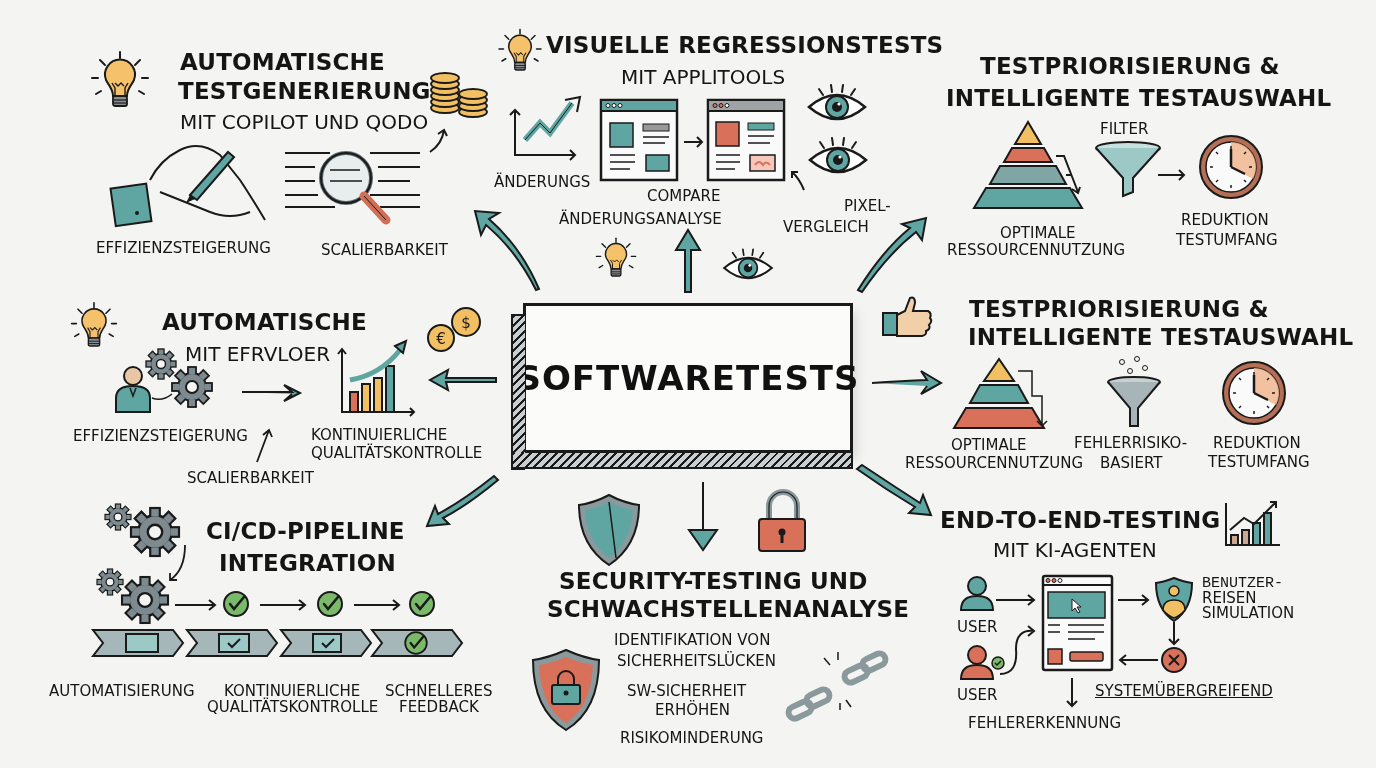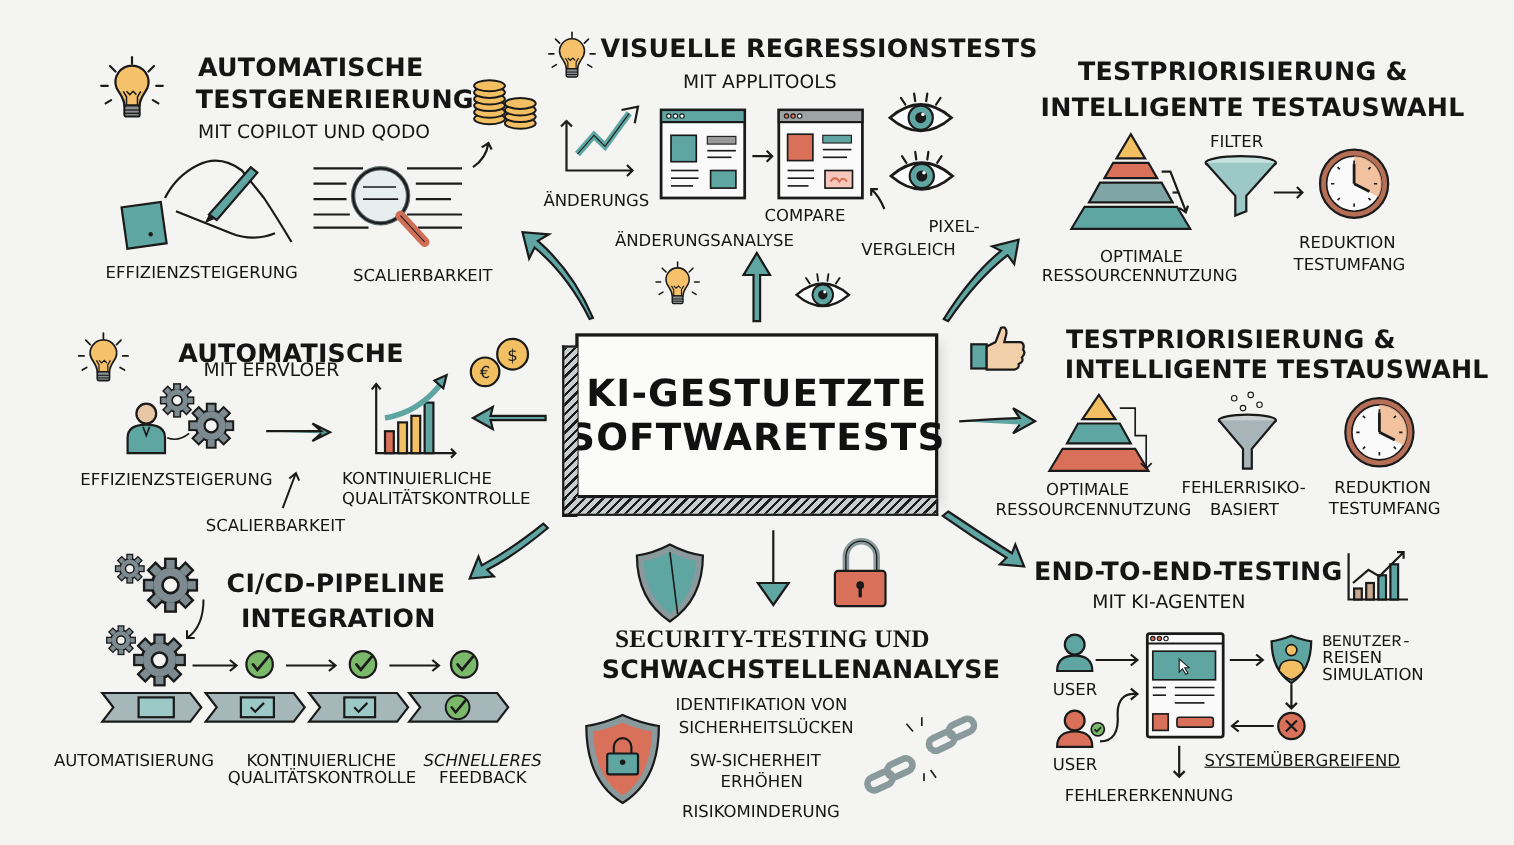--- a/index.html
+++ b/index.html
@@ -5,21 +5,21 @@
   * { box-sizing: border-box; margin: 0; padding: 0; }
   html, body { width: 1376px; height: 768px; overflow: hidden; }
   body {
     background: #f4f4f2;
     font-family: "DejaVu Sans", "Liberation Sans", sans-serif;
     color: #111;
     position: relative;
   }
   .t { position: absolute; text-transform: uppercase; white-space: nowrap; line-height: 1.05; color: #151515; }
   .h1 { font-size: 23px; font-weight: bold; letter-spacing: 0.2px; }
-  .h2 { font-size: 17px; }
+  .h2 { font-size: 20px; }
   .lbl { font-size: 15px; }
   .c { text-align: center; }
   svg.layer { position: absolute; left: 0; top: 0; width: 1376px; height: 768px; pointer-events: none; }
   .center-box {
     position: absolute; left: 523px; top: 303px; width: 330px; height: 150px;
     background: #fbfbfa; border: 3px solid #1a1a1a;
     box-shadow: -12px 12px 0 -1px #9aa3a5, 4px 8px 10px rgba(0,0,0,0.1);
     display: flex; flex-direction: column; align-items: center; justify-content: center;
   }
   .center-box::before {
@@ -386,63 +386,62 @@
 
 <div class="t h1" style="left:180px;top:50px;">Automatische</div>
 <div class="t h1" style="left:178px;top:79px;">Testgenerierung</div>
 <div class="t h2" style="left:180px;top:112px;">mit Copilot und Qodo</div>
 <div class="t lbl" style="left:96px;top:241px;">Effizienzsteigerung</div>
 <div class="t lbl" style="left:321px;top:243px;">Scalierbarkeit</div>
 
 <div class="t h1" style="left:546px;top:33px;">Visuelle Regressionstests</div>
 <div class="t h2" style="left:621px;top:67px;">mit Applitools</div>
 <div class="t lbl" style="left:494px;top:175px;">Änderungs</div>
-<div class="t lbl" style="left:647px;top:189px;margin-left:48px;">Compare</div>
+<div class="t lbl" style="left:647px;top:189px;">Compare</div>
 <div class="t lbl" style="left:559px;top:212px;">Änderungsanalyse</div>
 <div class="t lbl" style="left:844px;top:199px;">Pixel-</div>
 <div class="t lbl" style="left:783px;top:220px;">Vergleich</div>
 
 <div class="t h1" style="left:980px;top:54px;">Testpriorisierung &amp;</div>
 <div class="t h1" style="left:946px;top:86px;">Intelligente Testauswahl</div>
 <div class="t lbl" style="left:1100px;top:122px;">Filter</div>
 <div class="t lbl c" style="left:1000px;top:226px;">Optimale</div>
 <div class="t lbl" style="left:947px;top:243px;">Ressourcennutzung</div>
 <div class="t lbl" style="left:1181px;top:213px;">Reduktion</div>
 <div class="t lbl" style="left:1176px;top:233px;">Testumfang</div>
 
 <div class="t h1" style="left:162px;top:310px;">Automatische</div>
-<div class="t h2" style="left:185px;top:329px;">mit Efrvloer</div>
+<div class="t h2" style="left:185px;top:344px;">mit Efrvloer</div>
 <div class="t lbl" style="left:73px;top:429px;">Effizienzsteigerung</div>
 <div class="t lbl" style="left:187px;top:471px;">Scalierbarkeit</div>
 <div class="t lbl" style="left:311px;top:428px;">Kontinuierliche</div>
 <div class="t lbl" style="left:311px;top:446px;">Qualitätskontrolle</div>
 
 <div class="center-box">
-  <div class="center-line">KI-Gestuetzte</div>
   <div class="center-line">Softwaretests</div>
 </div>
 
 <div class="t h1" style="left:969px;top:297px;">Testpriorisierung &amp;</div>
 <div class="t h1" style="left:968px;top:325px;">Intelligente Testauswahl</div>
 <div class="t lbl" style="left:951px;top:438px;">Optimale</div>
 <div class="t lbl" style="left:905px;top:456px;">Ressourcennutzung</div>
 <div class="t lbl" style="left:1074px;top:436px;">Fehlerrisiko-</div>
 <div class="t lbl" style="left:1100px;top:456px;">basiert</div>
 <div class="t lbl" style="left:1213px;top:436px;">Reduktion</div>
 <div class="t lbl" style="left:1208px;top:455px;">Testumfang</div>
 
 <div class="t h1" style="left:206px;top:519px;">CI/CD-Pipeline</div>
 <div class="t h1" style="left:219px;top:551px;">Integration</div>
 <div class="t lbl" style="left:49px;top:684px;">Automatisierung</div>
 <div class="t lbl" style="left:224px;top:684px;">Kontinuierliche</div>
 <div class="t lbl" style="left:207px;top:700px;">Qualitätskontrolle</div>
-<div class="t lbl" style="left:385px;top:684px;font-style:italic;">Schnelleres</div>
+<div class="t lbl" style="left:385px;top:684px;">Schnelleres</div>
 <div class="t lbl" style="left:399px;top:700px;">Feedback</div>
 
-<div class="t h1" style="left:559px;top:569px;font-family:Liberation Serif, serif;">Security-Testing und</div>
+<div class="t h1" style="left:559px;top:569px;">Security-Testing und</div>
 <div class="t h1" style="left:547px;top:597px;">Schwachstellenanalyse</div>
 <div class="t lbl" style="left:614px;top:633px;">Identifikation von</div>
 <div class="t lbl" style="left:617px;top:654px;">Sicherheitslücken</div>
 <div class="t lbl" style="left:627px;top:684px;">SW-Sicherheit</div>
 <div class="t lbl" style="left:655px;top:703px;">erhöhen</div>
 <div class="t lbl" style="left:620px;top:731px;text-align:right;">Risikominderung</div>
 
 <div class="t h1" style="left:940px;top:508px;">End-to-End-Testing</div>
 <div class="t h2" style="left:993px;top:540px;">mit KI-Agenten</div>
 <div class="t lbl" style="left:957px;top:620px;">User</div>

